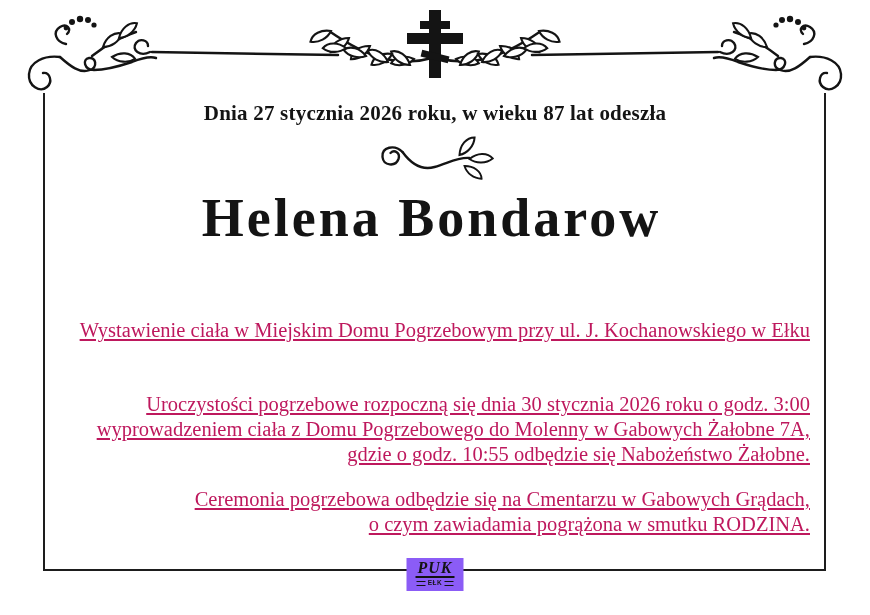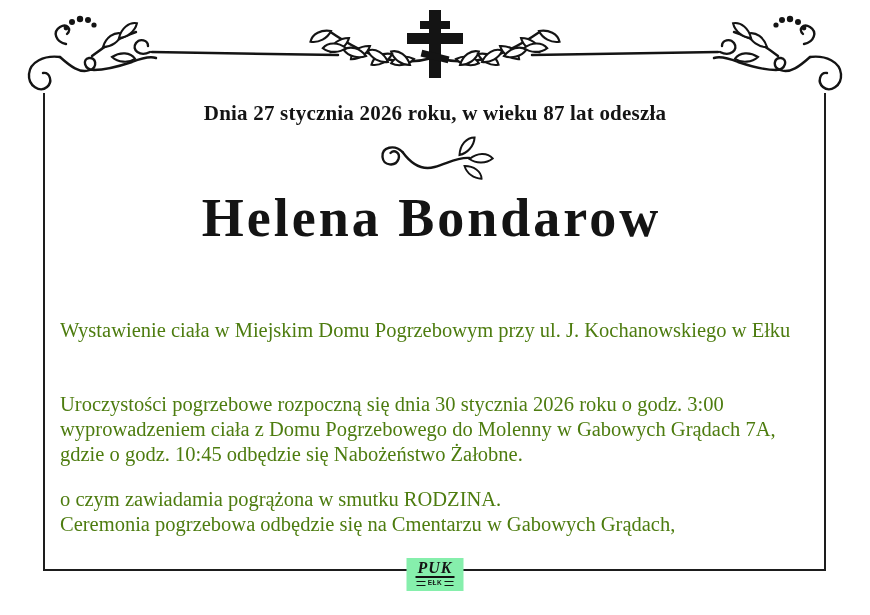--- a/index.html
+++ b/index.html
@@ -33,32 +33,33 @@
   }
   .name{
     position:absolute;top:188px;left:0;right:7px;margin:0;
     text-align:center;
     font-size:54px;font-weight:bold;
     letter-spacing:3px;
     line-height:60px;
   }
   .para{
     position:absolute;left:60px;right:60px;
-    text-align:left;
+    text-align:right;
     font-size:20.5px;
     line-height:25px;
-    color:#4d7c0f;
+    color:#be185d;
+    text-decoration:underline;
   }
   .p1{top:318px;}
   .p2{top:392px;}
   .p3{top:487px;}
   .logo{
     position:absolute;top:558px;left:50%;
     transform:translateX(-50%);
-    background:#86efac;
+    background:#8b5cf6;
     padding:2px 9px 4px;
     text-align:right;
   }
   .logo-main{
     font-family:"Liberation Serif", serif;
     font-weight:bold;font-style:italic;
     font-size:16px;line-height:15px;
     letter-spacing:1px;
     border-bottom:2.5px solid #111111;
     padding:0 2px 1px;
@@ -171,27 +172,27 @@
   </svg>
 
   <h1 class="name">Helena Bondarow</h1>
 
   <div class="para p1">
     <div>Wystawienie ciała w Miejskim Domu Pogrzebowym przy ul. J. Kochanowskiego w Ełku</div>
   </div>
 
   <div class="para p2">
     <div>Uroczystości pogrzebowe rozpoczną się dnia 30 stycznia 2026 roku o godz. 3:00</div>
-    <div>wyprowadzeniem ciała z Domu Pogrzebowego do Molenny w Gabowych Grądach 7A,</div>
-    <div>gdzie o godz. 10:45 odbędzie się Nabożeństwo Żałobne.</div>
+    <div>wyprowadzeniem ciała z Domu Pogrzebowego do Molenny w Gabowych Żałobne 7A,</div>
+    <div>gdzie o godz. 10:55 odbędzie się Nabożeństwo Żałobne.</div>
   </div>
 
   <div class="para p3">
+    <div>Ceremonia pogrzebowa odbędzie się na Cmentarzu w Gabowych Grądach,</div>
     <div>o czym zawiadamia pogrążona w smutku RODZINA.</div>
-    <div>Ceremonia pogrzebowa odbędzie się na Cmentarzu w Gabowych Grądach,</div>
   </div>
 
   <div class="logo">
     <div class="logo-main">PUK</div>
     <div class="logo-sub-row">
       <span class="dbl-line"></span>
       <span class="logo-sub">EŁK</span>
       <span class="dbl-line"></span>
     </div>
   </div>

